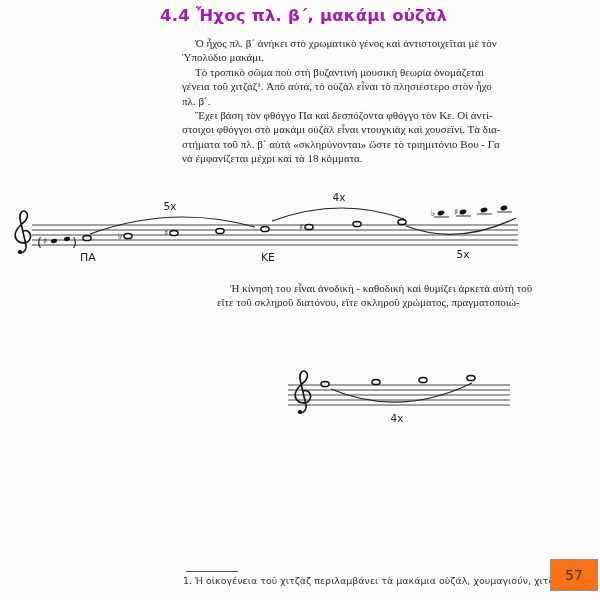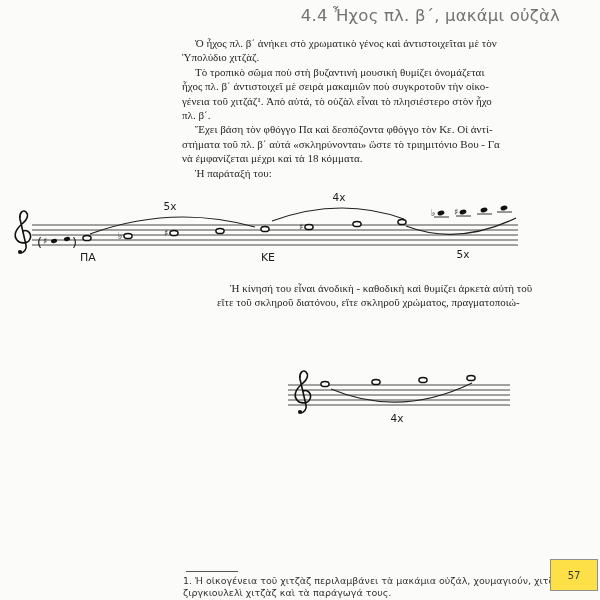--- a/index.html
+++ b/index.html
@@ -3,57 +3,56 @@
 <meta charset="utf-8">
 <style>
   html,body{margin:0;padding:0;}
   .page{
     position:relative;width:600px;height:600px;
     background:#fbfbf9;color:#222;
     font-family:"DejaVu Sans",sans-serif;overflow:hidden;
   }
   .title{
     position:absolute;left:160px;top:6px;width:400px;
-    text-align:right;font-size:16.5px;font-weight:normal;letter-spacing:.2px;color:#737373;
+    text-align:left;font-size:16.5px;font-weight:bold;letter-spacing:.2px;color:#a21caf;
   }
   .bodyblock{position:absolute;left:182px;width:398px;font-size:11px;line-height:14.4px;color:#262626;font-family:Liberation Serif, serif;}
   #block1{top:36px;}
   #block2{top:281px;margin-left:35px;}
   .ln{white-space:nowrap;}
   .ind{padding-left:13px;}
   .staff1{position:absolute;left:0;top:188px;}
   .staff2{position:absolute;left:280px;top:370px;}
   svg text{font-family:"DejaVu Sans",sans-serif;fill:#1d1d1d;}
   .fnrule{position:absolute;left:186px;top:571px;width:52px;height:1px;background:#555;}
   .footnote{position:absolute;left:183px;top:575px;font-size:9.5px;line-height:11.5px;color:#333;}
   .pagebox{
     position:absolute;left:550px;top:559px;width:46px;height:30px;
-    border:1px solid #8f8f8f;background:#fde047;
+    border:1px solid #8f8f8f;background:#f97316;
     display:flex;align-items:center;justify-content:center;
-    font-size:10px;color:#3a3a3a;
+    font-size:14px;color:#3a3a3a;
   }
 </style>
 </head>
 <body>
 
 <div class="page">
 
   <div class="title">4.4 Ἦχος πλ. β΄, μακάμι οὐζὰλ</div>
 
   <div class="bodyblock" id="block1">
     <div class="ln ind">Ὁ ἦχος πλ. β΄ ἀνήκει στὸ χρωματικὸ γένος καὶ ἀντιστοιχεῖται μὲ τὸν</div>
-    <div class="ln">Ὑπολύδιο χιτζὰζ.</div>
-    <div class="ln ind">Τὸ τροπικὸ σῶμα ποὺ στὴ βυζαντινὴ μουσικὴ θυμίζει ὀνομάζεται</div>
-    <div class="ln">ἦχος πλ. β΄ ἀντιστοιχεῖ μὲ σειρὰ μακαμιῶν ποὺ συγκροτοῦν τὴν οἰκο-</div>
+    <div class="ln">Ὑπολύδιο μακάμι.</div>
+    <div class="ln ind">Τὸ τροπικὸ σῶμα ποὺ στὴ βυζαντινὴ μουσικὴ θεωρία ὀνομάζεται</div>
     <div class="ln">γένεια τοῦ χιτζάζ¹. Ἀπὸ αὐτά, τὸ οὐζὰλ εἶναι τὸ πλησιέστερο στὸν ἦχο</div>
     <div class="ln">πλ. β΄.</div>
     <div class="ln ind">Ἔχει βάση τὸν φθόγγο Πα καὶ δεσπόζοντα φθόγγο τὸν Κε. Οἱ ἀντί-</div>
+    <div class="ln">στοιχοι φθόγγοι στὸ μακάμι οὐζὰλ εἶναι ντουγκιὰχ καὶ χουσεϊνί. Τὰ δια-</div>
     <div class="ln">στήματα τοῦ πλ. β΄ αὐτά «σκληρύνονται» ὥστε τὸ τριημιτόνιο Βου - Γα</div>
     <div class="ln">νὰ ἐμφανίζεται μέχρι καὶ τὰ 18 κόμματα.</div>
-    <div class="ln ind">Ἡ παράταξή του:</div>
   </div>
 
   <svg class="staff1" width="600" height="85" viewBox="0 0 600 85">
 
     <g stroke="#333" stroke-width="0.9">
       <line x1="32" y1="37" x2="518" y2="37"></line>
       <line x1="32" y1="42" x2="518" y2="42"></line>
       <line x1="32" y1="47" x2="518" y2="47"></line>
       <line x1="32" y1="52" x2="518" y2="52"></line>
       <line x1="32" y1="57" x2="518" y2="57"></line>
@@ -139,20 +138,19 @@
       <ellipse cx="143" cy="10" rx="4.1" ry="2.6"></ellipse>
       <ellipse cx="191" cy="8" rx="4.1" ry="2.6"></ellipse>
     </g>
     <path d="M 51,19 Q 120,48 192,13" fill="none" stroke="#222" stroke-width="1.2"></path>
     <text x="117" y="52" font-size="10.5" text-anchor="middle">4x</text>
   </svg>
 
   <div class="fnrule"></div>
   <div class="footnote">
     <div class="ln">1. Ἡ οἰκογένεια τοῦ χιτζὰζ περιλαμβάνει τὰ μακάμια οὐζάλ, χουμαγιούν, χιτζάζ,</div>
-    <div class="ln">ζιργκιουλελὶ χιτζὰζ καὶ τὰ παράγωγά τους.</div>
   </div>
 
   <div class="pagebox">
     <span>57</span>
   </div>
 
 </div>
 
 </body></html>

